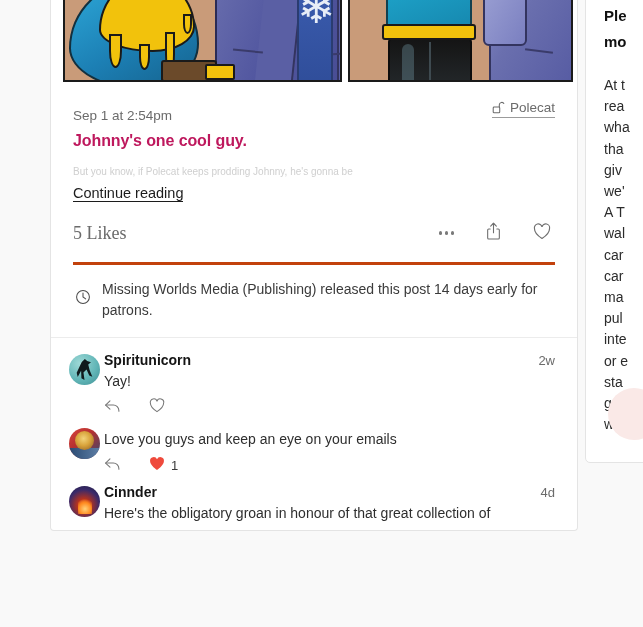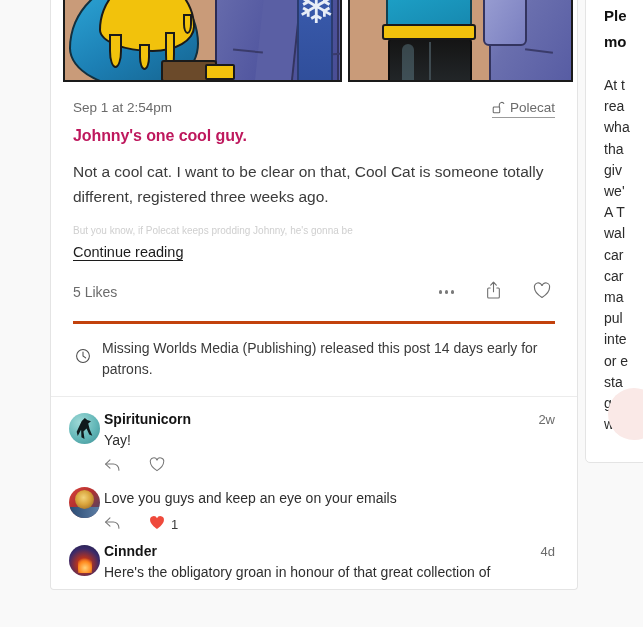--- a/index.html
+++ b/index.html
@@ -111,21 +111,21 @@
   .armB {
     position: absolute; right: 44px; top: -30px; width: 44px; height: 84px;
     background: linear-gradient(120deg,#a0a5d6,#7a7fc0);
     border: 2px solid #33345f; border-radius: 6px;
   }
   .pkB { position: absolute; right: 18px; top: 58px; width: 28px; height: 0; border-top: 2px solid #3a3b6a; transform: rotate(7deg); }
 
   
   .post-body { padding: 18px 22px 0 22px; }
   .meta-row { display: flex; align-items: flex-start; justify-content: space-between; }
-  .post-date { font-size: 13.5px; color: #6b6b6b; }
+  .post-date { font-size: 13.5px; color: #6b6b6b; margin-top: 8px; }
   .unlocked {
     display: inline-flex; align-items: center; gap: 5px;
     font-size: 13.5px; color: #6b6b6b;
     border-bottom: 1px solid #9b9b9b; padding-bottom: 2px;
     cursor: pointer;
   }
   .unlocked svg { display:block; }
 
   .post-title {
     font-size: 16px; font-weight: bold; color: #be185d;
@@ -142,21 +142,21 @@
   .continue {
     display: inline-block; margin-top: 1px;
     font-size: 14.5px; color: #1c1c1c;
     border-bottom: 1px solid #1c1c1c; cursor: pointer;
   }
 
   .actions {
     display: flex; align-items: center; justify-content: space-between;
     margin-top: 20px; padding-bottom: 4px;
   }
-  .likes { font-size: 14px; color: #6b6b6b; }
+  .likes { font-size: 18px; color: #6b6b6b; font-family: Liberation Serif, serif; }
   .action-icons { display: flex; align-items: center; gap: 32px; padding-right: 4px; }
   .icon-btn { cursor: pointer; display: flex; align-items: center; }
   .ellipsis { display:flex; gap:2.5px; }
   .ellipsis i { width: 3.5px; height: 3.5px; border-radius: 50%; background: #7a7a7a; display:block; }
 
   .early-note {
     display: flex; gap: 11px; align-items: flex-start;
     border-top: 3px solid #c2410c;
     margin-top: 14px; padding: 14px 0 16px 2px;
   }
@@ -275,21 +275,20 @@
               <rect x="1.5" y="7.5" width="8" height="7" rx="1"></rect>
               <path d="M9 7.5V4.6a3 3 0 0 1 5.8-1"></path>
             </svg>
           </span>
           <span>Polecat</span>
         </div>
       </div>
 
       <div class="post-title">Johnny's one cool guy.</div>
 
-      <div class="para">Not a cool cat. I want to be clear on that, Cool Cat is someone totally different, registered three weeks ago.</div>
       <div class="para-faded">But you know, if Polecat keeps prodding Johnny, he's gonna be</div>
       <span class="continue">Continue reading</span>
 
       <div class="actions">
         <div class="likes">5 Likes</div>
         <div class="action-icons">
           <div class="icon-btn">
             <span class="ellipsis">
                 <i></i>
                 <i></i>

